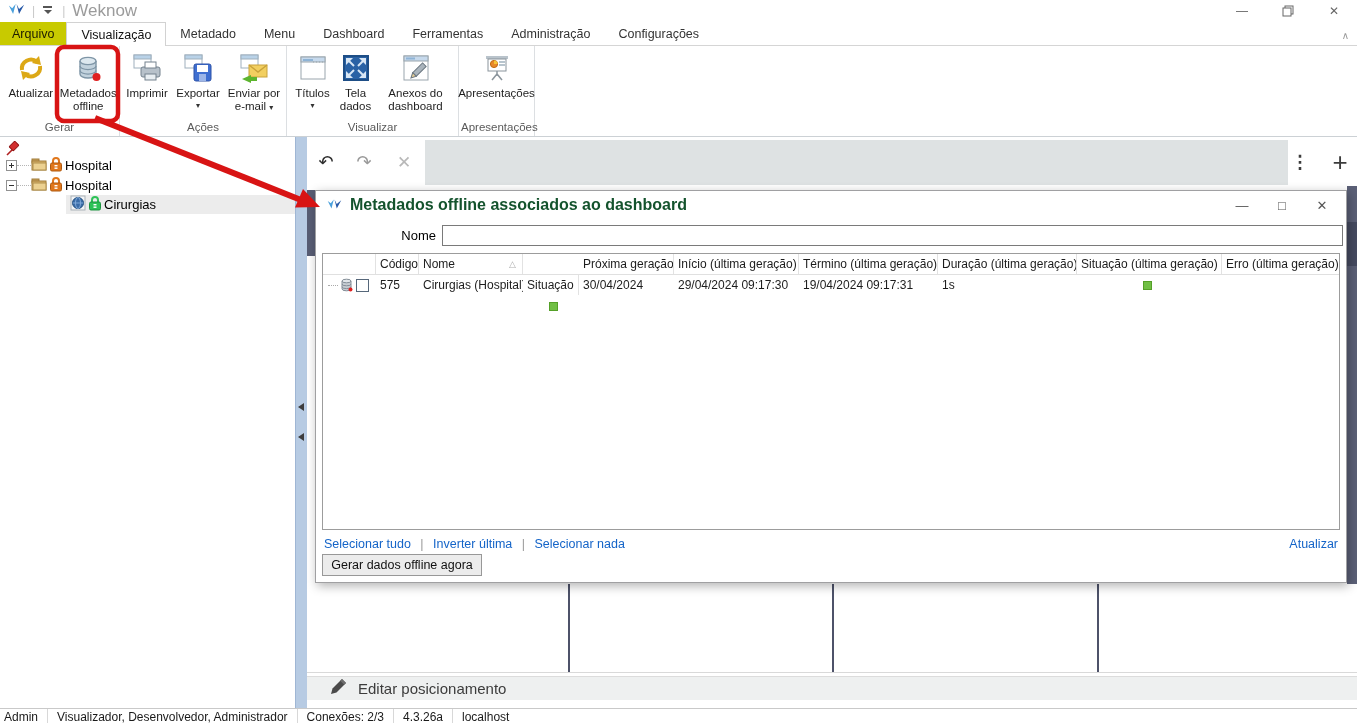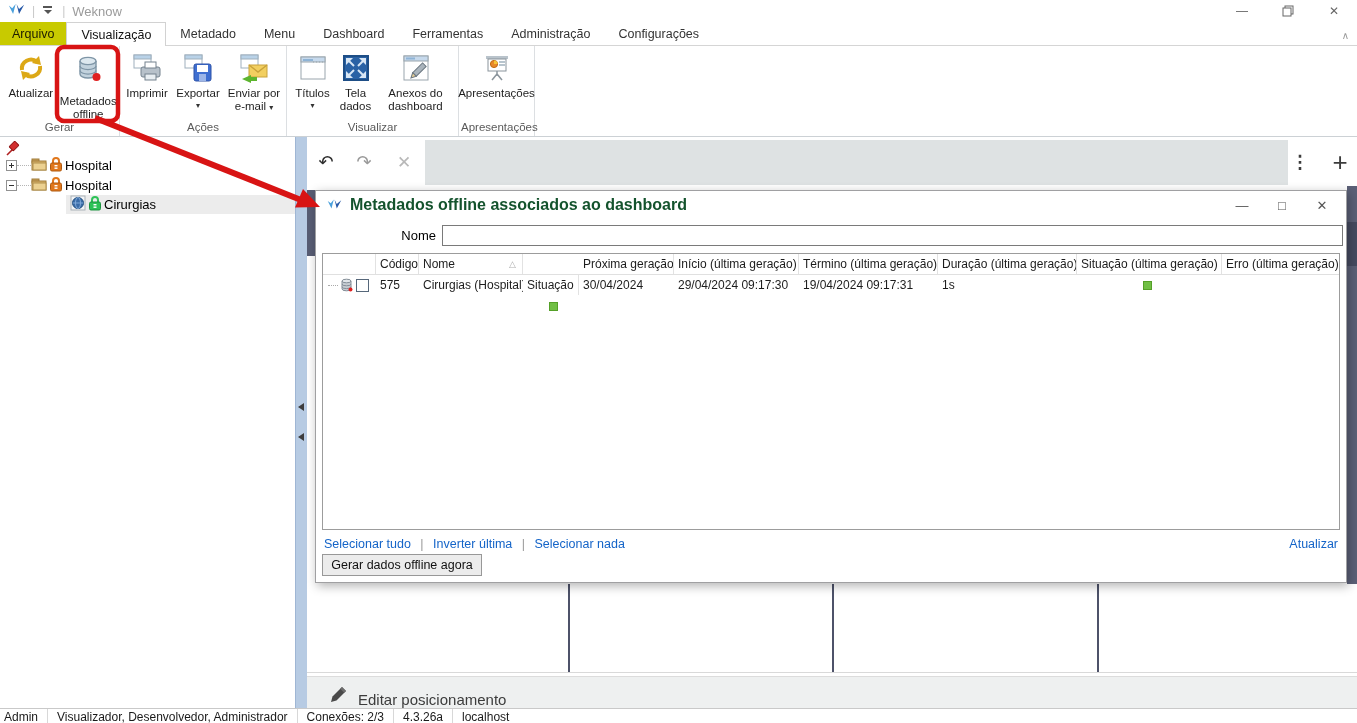--- a/index.html
+++ b/index.html
@@ -8,21 +8,21 @@
 
   
   .titlebar { position:absolute; left:0; top:0; width:1357px; height:22px; background:#fff;
     display:flex; align-items:center; }
   .titlebar .logo { margin-left:8px; }
   .tb-sep { color:#c8c8c8; font-size:12px; margin:0 7px; }
   .qat-icon { width:13px; height:10px; display:inline-block; position:relative; }
   .qat-icon::before { content:""; position:absolute; left:1px; top:0; width:9px; height:2px; background:#555; }
   .qat-icon::after { content:""; position:absolute; left:2px; top:4px; border-left:4px solid transparent;
     border-right:4px solid transparent; border-top:4px solid #555; }
-  .app-title { color:#9b9b9b; font-size:13px; }
+  .app-title { color:#9b9b9b; font-size:17px; }
   .win-ctrls { position:absolute; right:0; top:0; height:22px; display:flex; }
   .win-btn { width:46px; height:22px; display:flex; align-items:center; justify-content:center;
     color:#666; font-size:12px; }
 
   
   .tabsrow { position:absolute; left:0; top:22px; width:1357px; height:24px;
     border-bottom:1px solid #d5d5d5; display:flex; align-items:stretch; background:#fff; }
   .rtab { padding:0 14px; display:flex; align-items:center; font-size:12.5px; color:#333; position:relative; }
   .rtab.file { background:#c8ca00; color:#1c1c00; padding:0 12px; }
   .rtab.active { background:#fff; border:1px solid #d2d2d2; border-bottom:none; margin-bottom:-1px; color:#111; }
@@ -59,22 +59,22 @@
   
   .dash-toolbar { position:absolute; left:307px; top:138px; width:1050px; height:48px; background:#fff; }
   .dtb-icon { position:absolute; top:0; height:48px; display:flex; align-items:center; justify-content:center; width:34px; }
   .tabstrip { position:absolute; left:118px; top:2px; width:863px; height:45px; background:#dee2e3; }
   .dark-left { position:absolute; left:307px; top:190px; width:10px; height:66px; background:#585d74; }
   .dark-right { position:absolute; left:1347px; top:186px; width:10px; height:398px; background:#5b6077; }
   .dark-right .thumb { position:absolute; left:0; top:36px; width:10px; height:44px; background:#464b61; }
   .panels { position:absolute; left:307px; top:584px; width:1050px; height:89px; background:#fff;
     border-bottom:1px solid #d9d9d9; }
   .vline { position:absolute; top:0; width:2px; height:88px; background:#4d5269; }
-  .editbar { position:absolute; left:307px; top:676px; width:1050px; height:32px; background:#eef0f0;
-    border-top:1px solid #dcdcdc; display:flex; align-items:flex-end; }
+  .editbar { position:absolute; left:307px; top:676px; width:1050px; height:24px; background:#eef0f0;
+    border-top:1px solid #dcdcdc; display:flex; align-items:center; }
   .editbar .pencil { margin-left:22px; margin-right:10px; }
   .editbar .elbl { font-size:15px; color:#3c3c3c; }
 
   
   .dialog { position:absolute; left:315px; top:190px; width:1032px; height:393px; background:#fff;
     border:1px solid #a0a0a2; box-shadow:2px 3px 10px rgba(0,0,0,.3); z-index:50; }
   .dlg-title { position:absolute; left:0; top:0; width:100%; height:28px; display:flex; align-items:center; }
   .dlg-title .dlogo { margin-left:11px; margin-right:8px; }
   .dlg-title .dtxt { font-size:16px; color:#14532d;font-weight:bold; }
   .dlg-ctrls { position:absolute; right:4px; top:0; height:28px; display:flex; }
@@ -159,21 +159,21 @@
         <span class="ricon">
           <svg width="32" height="32" viewBox="0 0 32 32">
             <path d="M7 18 a9 9 0 0 1 15-8" fill="none" stroke="#dca816" stroke-width="4"></path>
             <polygon points="24,4 26,13 17,11" fill="#dca816"></polygon>
             <path d="M25 14 a9 9 0 0 1 -15 8" fill="none" stroke="#dca816" stroke-width="4"></path>
             <polygon points="8,28 6,19 15,21" fill="#dca816"></polygon>
           </svg>
         </span>
         <span class="rlbl">Atualizar</span>
       </div>
-      <div class="rbtn" style="width:58px;gap:8px;">
+      <div class="rbtn" style="width:58px;">
         <span class="ricon">
           <svg width="32" height="32" viewBox="0 0 32 32">
             <path d="M8 9 v13 a8 4 0 0 0 16 0 V9" fill="#c2d2dd" stroke="#7e95a6" stroke-width="1.4"></path>
             <ellipse cx="16" cy="9" rx="8" ry="3.6" fill="#dde8ef" stroke="#7e95a6" stroke-width="1.4"></ellipse>
             <path d="M8 14 a8 3.6 0 0 0 16 0 M8 18.5 a8 3.6 0 0 0 16 0" fill="none" stroke="#7e95a6" stroke-width="1.2"></path>
             <circle cx="24.5" cy="25" r="4" fill="#e02020"></circle>
           </svg>
         </span>
         <span class="rlbl">Metadados offline</span>
       </div>

